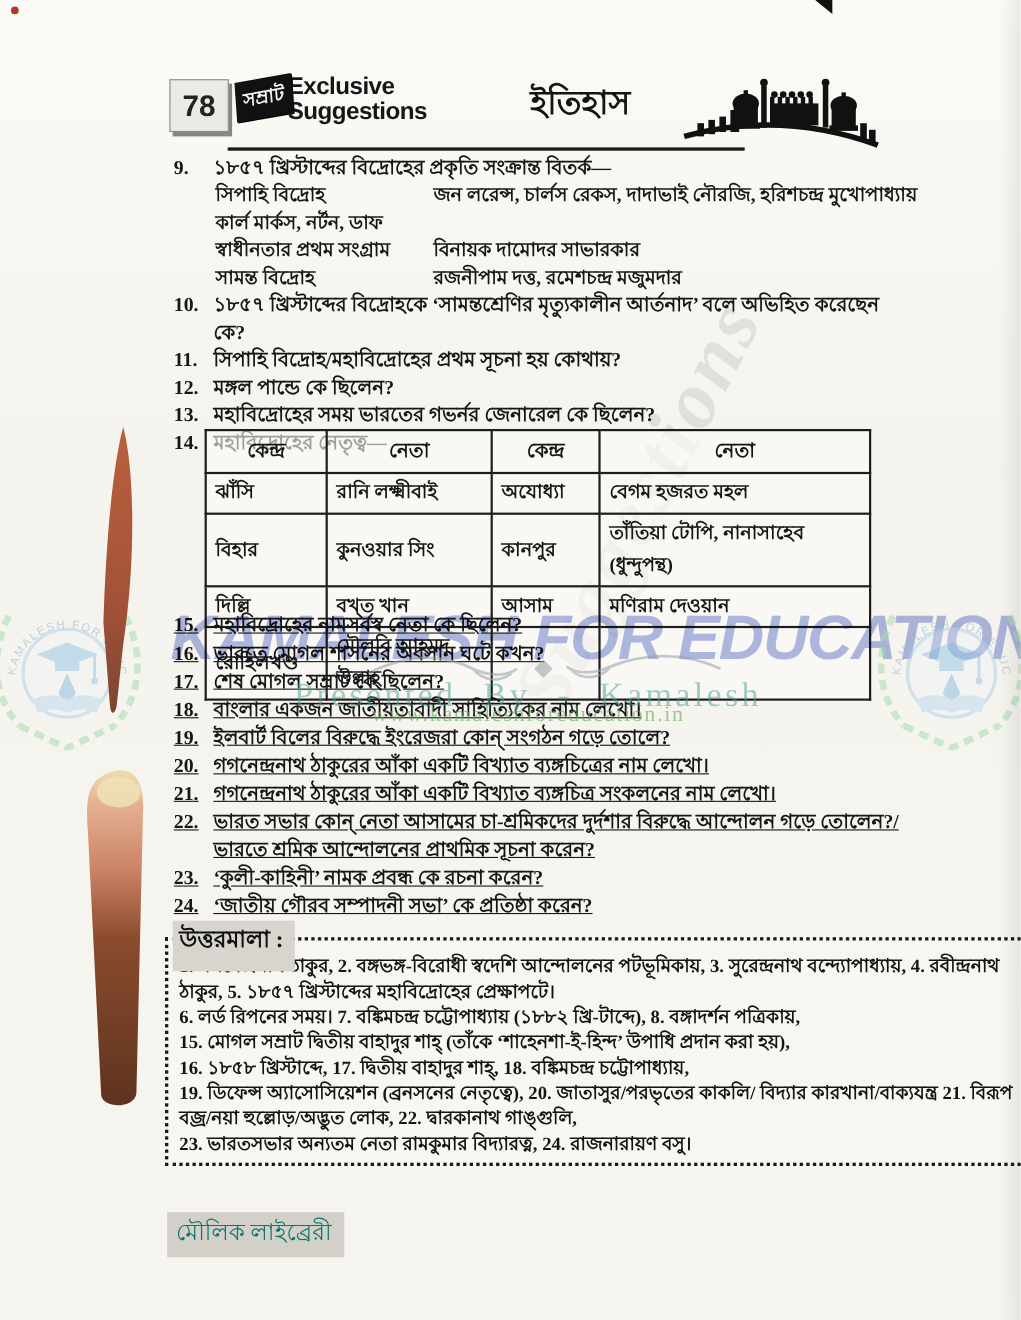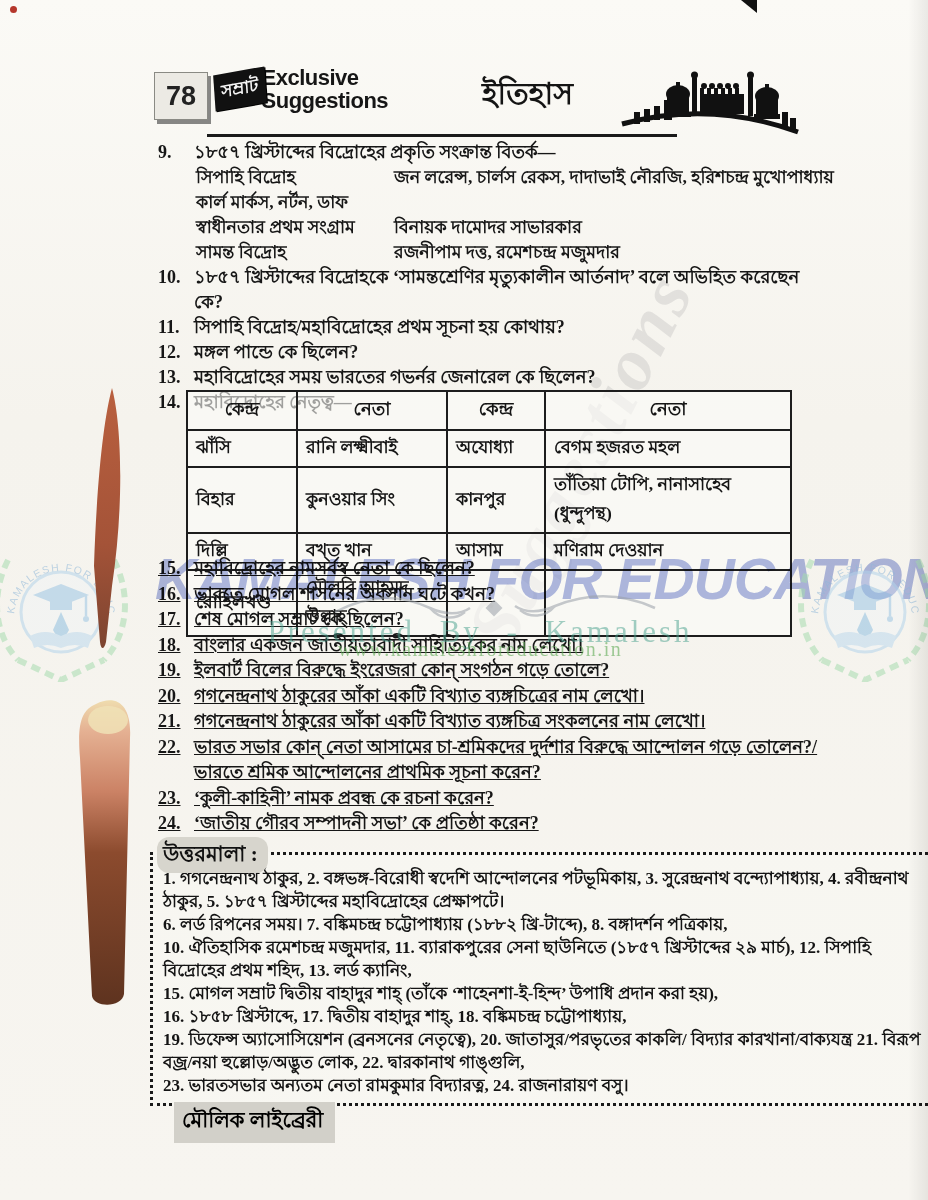--- a/index.html
+++ b/index.html
@@ -63,27 +63,27 @@
   .c1{width:92px;} .c2{width:132px;} .c3{width:80px;} .c4{width:228px;}
 
   
   .answers{
     position:absolute;left:150px;top:852px;width:764px;
     border:3px dotted #1a1a1a;padding:12px 10px 6px 10px;color:#141414;
     background:rgba(250,249,245,.4);
   }
   .answers-title{
     position:absolute;left:4px;top:-18px;background:#d7d5cd;
-    font-size:21px;font-weight:bold;padding:1px 10px 0 6px;color:#111;border-radius:12px;
+    font-size:21px;font-weight:bold;padding:1px 10px 10px 6px;color:#111;
   }
   .ans-line{font-size:17px;font-weight:600;line-height:23px;}
 
   .footer-chip{
     position:absolute;left:152px;top:1102px;background:#d2d0c9;
-    font-size:21px;font-weight:bold;color:#000000;padding:2px 12px 4px 8px;margin-left:22px;
+    font-size:21px;font-weight:normal;color:#0f766e;padding:2px 12px 4px 8px;
   }
 
   
   .wm{pointer-events:none;}
   .wm-center{
     position:absolute;left:155px;top:546px;width:660px;
     font-family:"Liberation Sans",sans-serif;
     font-size:51px;font-weight:bold;font-style:italic;
     letter-spacing:-1px;white-space:nowrap;
     color:rgba(112,130,208,.55);transform:scale(1.12,1.12);transform-origin:left top;
@@ -292,21 +292,20 @@
     <div class="q">
         <span class="qno">24.</span>
         <span class="qtext">‘জাতীয় গৌরব সম্পাদনী সভা’ কে প্রতিষ্ঠা করেন?</span>
       </div>
   </div>
 
   <div class="answers">
     <div class="answers-title">উত্তরমালা :</div>
     <div class="ans-line">1. গগনেন্দ্রনাথ ঠাকুর, 2. বঙ্গভঙ্গ-বিরোধী স্বদেশি আন্দোলনের পটভূমিকায়, 3. সুরেন্দ্রনাথ বন্দ্যোপাধ্যায়, 4. রবীন্দ্রনাথ ঠাকুর, 5. ১৮৫৭ খ্রিস্টাব্দের মহাবিদ্রোহের প্রেক্ষাপটে।</div>
     <div class="ans-line">6. লর্ড রিপনের সময়। 7. বঙ্কিমচন্দ্র চট্টোপাধ্যায় (১৮৮২ খ্রি-টাব্দে), 8. বঙ্গাদর্শন পত্রিকায়,</div>
-    <div class="ans-line">10. ঐতিহাসিক রমেশচন্দ্র মজুমদার, 11. ব্যারাকপুরের সেনা ছাউনিতে (১৮৫৭ খ্রিস্টাব্দের ২৯ মার্চ), 12. সিপাহি বিদ্রোহের প্রথম শহিদ, 13. লর্ড ক্যানিং,</div>
     <div class="ans-line">15. মোগল সম্রাট দ্বিতীয় বাহাদুর শাহ্‌ (তাঁকে ‘শাহেনশা-ই-হিন্দ’ উপাধি প্রদান করা হয়),</div>
     <div class="ans-line">16. ১৮৫৮ খ্রিস্টাব্দে, 17. দ্বিতীয় বাহাদুর শাহ্‌, 18. বঙ্কিমচন্দ্র চট্টোপাধ্যায়,</div>
     <div class="ans-line">19. ডিফেন্স অ্যাসোসিয়েশন (ব্রনসনের নেতৃত্বে), 20. জাতাসুর/পরভৃতের কাকলি/ বিদ্যার কারখানা/বাক্যযন্ত্র 21. বিরূপ বজ্র/নয়া হুল্লোড়/অদ্ভুত লোক, 22. দ্বারকানাথ গাঙ্গুলি,</div>
     <div class="ans-line">23. ভারতসভার অন্যতম নেতা রামকুমার বিদ্যারত্ন, 24. রাজনারায়ণ বসু।</div>
   </div>
 
   <div class="footer-chip">মৌলিক লাইব্রেরী</div>
 
   <div class="wm wm-center">KAMALESH FOR EDUCATION</div>
   <div class="wm wm-flourish">

